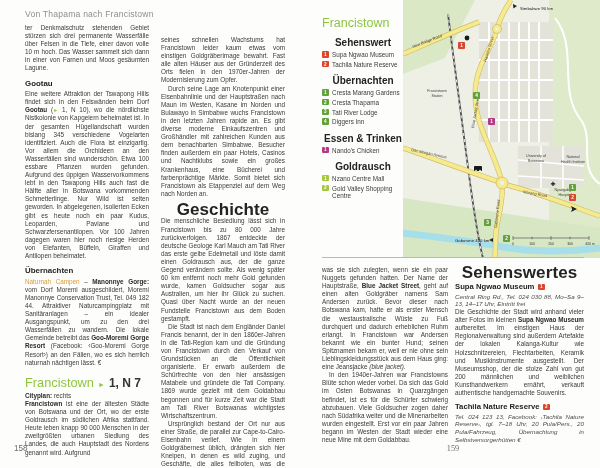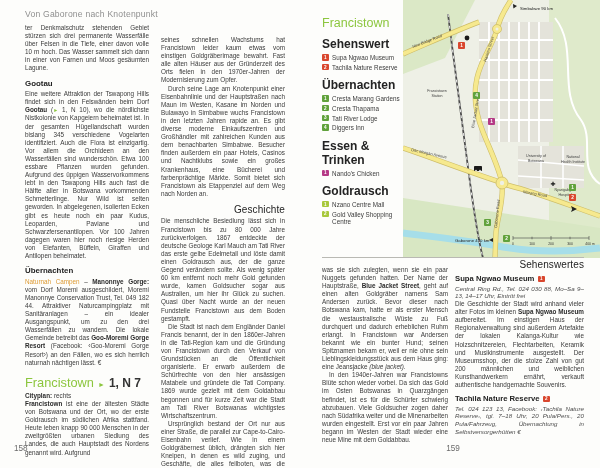--- a/index.html
+++ b/index.html
@@ -8,53 +8,53 @@
        -webkit-font-smoothing:antialiased;}
   .page-header{position:absolute;left:25px;top:9px;font-size:8.6px;color:#8f8f8f;letter-spacing:.2px;}
   .col{position:absolute;font-size:6.35px;line-height:8.1px;text-align:justify;hyphens:auto;}
   #col1{left:25px;top:24px;width:124px;}
   #col2{left:161px;top:36px;width:124px;}
   #col3{left:322px;top:266px;width:126px;}
   #col4{left:455px;top:261px;width:129px;}
   p.para{margin:0;}
   p.ind{text-indent:7px;}
   .subhead{font-size:7.9px;font-weight:bold;color:#232323;margin:7px 0 2.5px;text-align:left;}
-  .bighead{font-size:10px;font-weight:normal;color:#232323;margin:8px 0 3.5px;text-align:right;letter-spacing:.1px;}
+  .bighead{font-size:17px;font-weight:bold;color:#232323;margin:8px 0 3.5px;text-align:center;letter-spacing:.1px;}
   .greenhead{margin:12px 0 3px;text-align:left;display:flex;align-items:baseline;gap:4px;}
   .gh-title{font-size:12.8px;color:#8cc63e;}
   .gh-arrow{font-size:7px;color:#8cc63e;}
   .gh-ref{font-size:12px;font-weight:bold;color:#333;}
   .b{font-weight:bold;color:#2c2c2c;}
   .i{font-style:italic;}
   .orange{color:#dd9a33;}
   .greent{color:#8cc63e;}
   .arrow-sm{font-size:5px;}
   
   .legend{position:absolute;left:322px;top:16px;width:82px;}
   .legend-title{font-size:12.5px;color:#8cc63e;margin:0 0 6px;}
-  .legend h4{font-size:12px;color:#232323;margin:7px 0 3px;}
+  .legend h4{font-size:10px;color:#232323;margin:7px 0 3px;text-align:center;}
   .legend-item{display:flex;gap:3.5px;align-items:flex-start;font-size:6.3px;line-height:7.2px;margin:2.6px 0;text-align:left;}
   .sq{width:6.6px;height:6.6px;border-radius:1px;color:#fff;font-size:4.6px;font-weight:bold;
       display:flex;align-items:center;justify-content:center;flex:none;}
   .sq-red{background:#d9472e;} .sq-green{background:#61a23c;} .sq-magenta{background:#b53a86;} .sq-lime{background:#a8c83c;}
   
   .map{position:absolute;left:403px;top:0;width:197px;height:258px;}
   .rule{position:absolute;left:322px;top:257px;width:262px;height:1px;background:#b9b9b3;}
   
   .entry-title{display:flex;align-items:center;gap:3.5px;font-size:7.7px;font-weight:bold;color:#232323;margin:6px 0 1.5px;text-align:left;}
   .meta{font-style:italic;font-size:6.2px;line-height:7.7px;color:#4c4c4c;}
   .pagenum{position:absolute;top:444px;font-size:8.2px;color:#6b6b6b;}
   #pn-left{left:14px;width:262px;}
-  #pn-right{left:322px;width:262px;text-align:center;}
+  #pn-right{left:322px;width:262px;text-align:center;font-family:Liberation Serif, serif;}
   svg text{font-family:"Liberation Sans",sans-serif;}
 </style>
 </head>
 <body>
 
-<div class="page-header">Von Gaborone nach Knotenpunkt</div>
+<div class="page-header">Von Thapama nach Francistown</div>
 
 <div class="col" id="col1">
   <p class="para">ter Denkmalschutz stehenden Gebiet stürzen sich drei permanente Wasserfälle über Felsen in die Tiefe, einer davon volle 10 m hoch. Das Wasser sammelt sich dann in einer von Farnen und Moos gesäumten Lagune.</p>
   <div class="subhead">Gootau</div>
   <p class="para"><span>Eine weitere Attraktion der Tswapong Hills findet sich in den Felswänden beim Dorf </span><span class="b">Gootau</span><span> (</span><span class="greent arrow-sm">►</span><span> 1, N 10), wo die nördlichste Nistkolonie von Kapgeiern beheimatet ist. In der gesamten Hügellandschaft wurden bislang 345 verschiedene Vogelarten identifiziert. Auch die Flora ist einzigartig. Vor allem die Orchideen an den Wasserfällen sind wunderschön. Etwa 100 essbare Pflanzen wurden gefunden. Aufgrund des üppigen Wasservorkommens lebt in den Tswapong Hills auch fast die Hälfte aller in Botswana vorkommenden Schmetterlinge. Nur Wild ist selten geworden. In abgelegenen, isolierten Ecken gibt es heute noch ein paar Kudus, Leoparden, Paviane und Schwarzfersenantilopen. Vor 100 Jahren dagegen waren hier noch riesige Herden von Elefanten, Büffeln, Giraffen und Antilopen beheimatet.</span></p>
   <div class="subhead">Übernachten</div>
   <p class="para"><span class="orange">Naturnah Campen</span><span> – </span><span class="b">Manonnye Gorge:</span><span> vom Dorf Moremi ausgeschildert, Moremi Manonnye Conservation Trust, Tel. 049 182 44. Attraktiver Naturcampingplatz mit Sanitäranlagen – ein idealer Ausgangspunkt, um zu den drei Wasserfällen zu wandern. Die lokale Gemeinde betreibt das </span><span class="b">Goo-Moremi Gorge Resort</span><span> (Facebook: ‹Goo-Moremi Gorge Resort›) an den Fällen, wo es sich herrlich naturnah nächtigen lässt. €</span></p>
   <div class="greenhead">
     <span class="gh-title">Francistown</span>
     <span class="gh-arrow">►</span>
@@ -256,21 +256,21 @@
 </div>
 
 <div class="rule"></div>
 
 <div class="col" id="col3">
   <p class="para"><span>was sie sich zulegten, wenn sie ein paar Nuggets gefunden hatten. Der Name der Hauptstraße, </span><span class="b">Blue Jacket Street</span><span>, geht auf einen alten Goldgräber namens Sam Andersen zurück. Bevor dieser nach Botswana kam, hatte er als erster Mensch die westaustralische Wüste zu Fuß durchquert und dadurch erheblichen Ruhm erlangt. In Francistown war Andersen bekannt wie ein bunter Hund; seinen Spitznamen bekam er, weil er nie ohne sein Lieblingskleidungsstück aus dem Haus ging: eine Jeansjacke </span><span class="i">(blue jacket)</span><span>.</span></p>
   <p class="para ind">In den 1940er-Jahren war Francistowns Blüte schon wieder vorbei. Da sich das Gold im Osten Botswanas in Quarzgängen befindet, ist es für die Schürfer schwierig abzubauen. Viele Goldsucher zogen daher nach Südafrika weiter und die Minenarbeiten wurden eingestellt. Erst vor ein paar Jahren begann im Westen der Stadt wieder eine neue Mine mit dem Goldabbau.</p>
 </div>
 
 <div class="col" id="col4">
-  <div class="bighead" style="margin-top:0">Sehenswertes</div>
+  <div class="bighead" style="margin-top:8px">Sehenswertes</div>
 
   <div class="entry-title">
     <span>Supa Ngwao Museum</span>
     <span class="sq sq-red">1</span>
   </div>
   <p class="para meta">Central Ring Rd., Tel. 024 030 88, Mo–Sa 9–13, 14–17 Uhr, Eintritt frei</p>
   <p class="para"><span>Die Geschichte der Stadt wird anhand vieler alter Fotos im kleinen </span><span class="b">Supa Ngwao Museum</span><span> aufbereitet. Im einstigen Haus der Regionalverwaltung sind außerdem Artefakte der lokalen Kalanga-Kultur wie Holzschnitzereien, Flechtarbeiten, Keramik und Musikinstrumente ausgestellt. Der Museumsshop, der die stolze Zahl von gut 200 männlichen und weiblichen Kunsthandwerkern ernährt, verkauft authentische handgemachte Souvenirs.</span></p>
 
   <div class="entry-title">
     <span>Tachila Nature Reserve</span>

